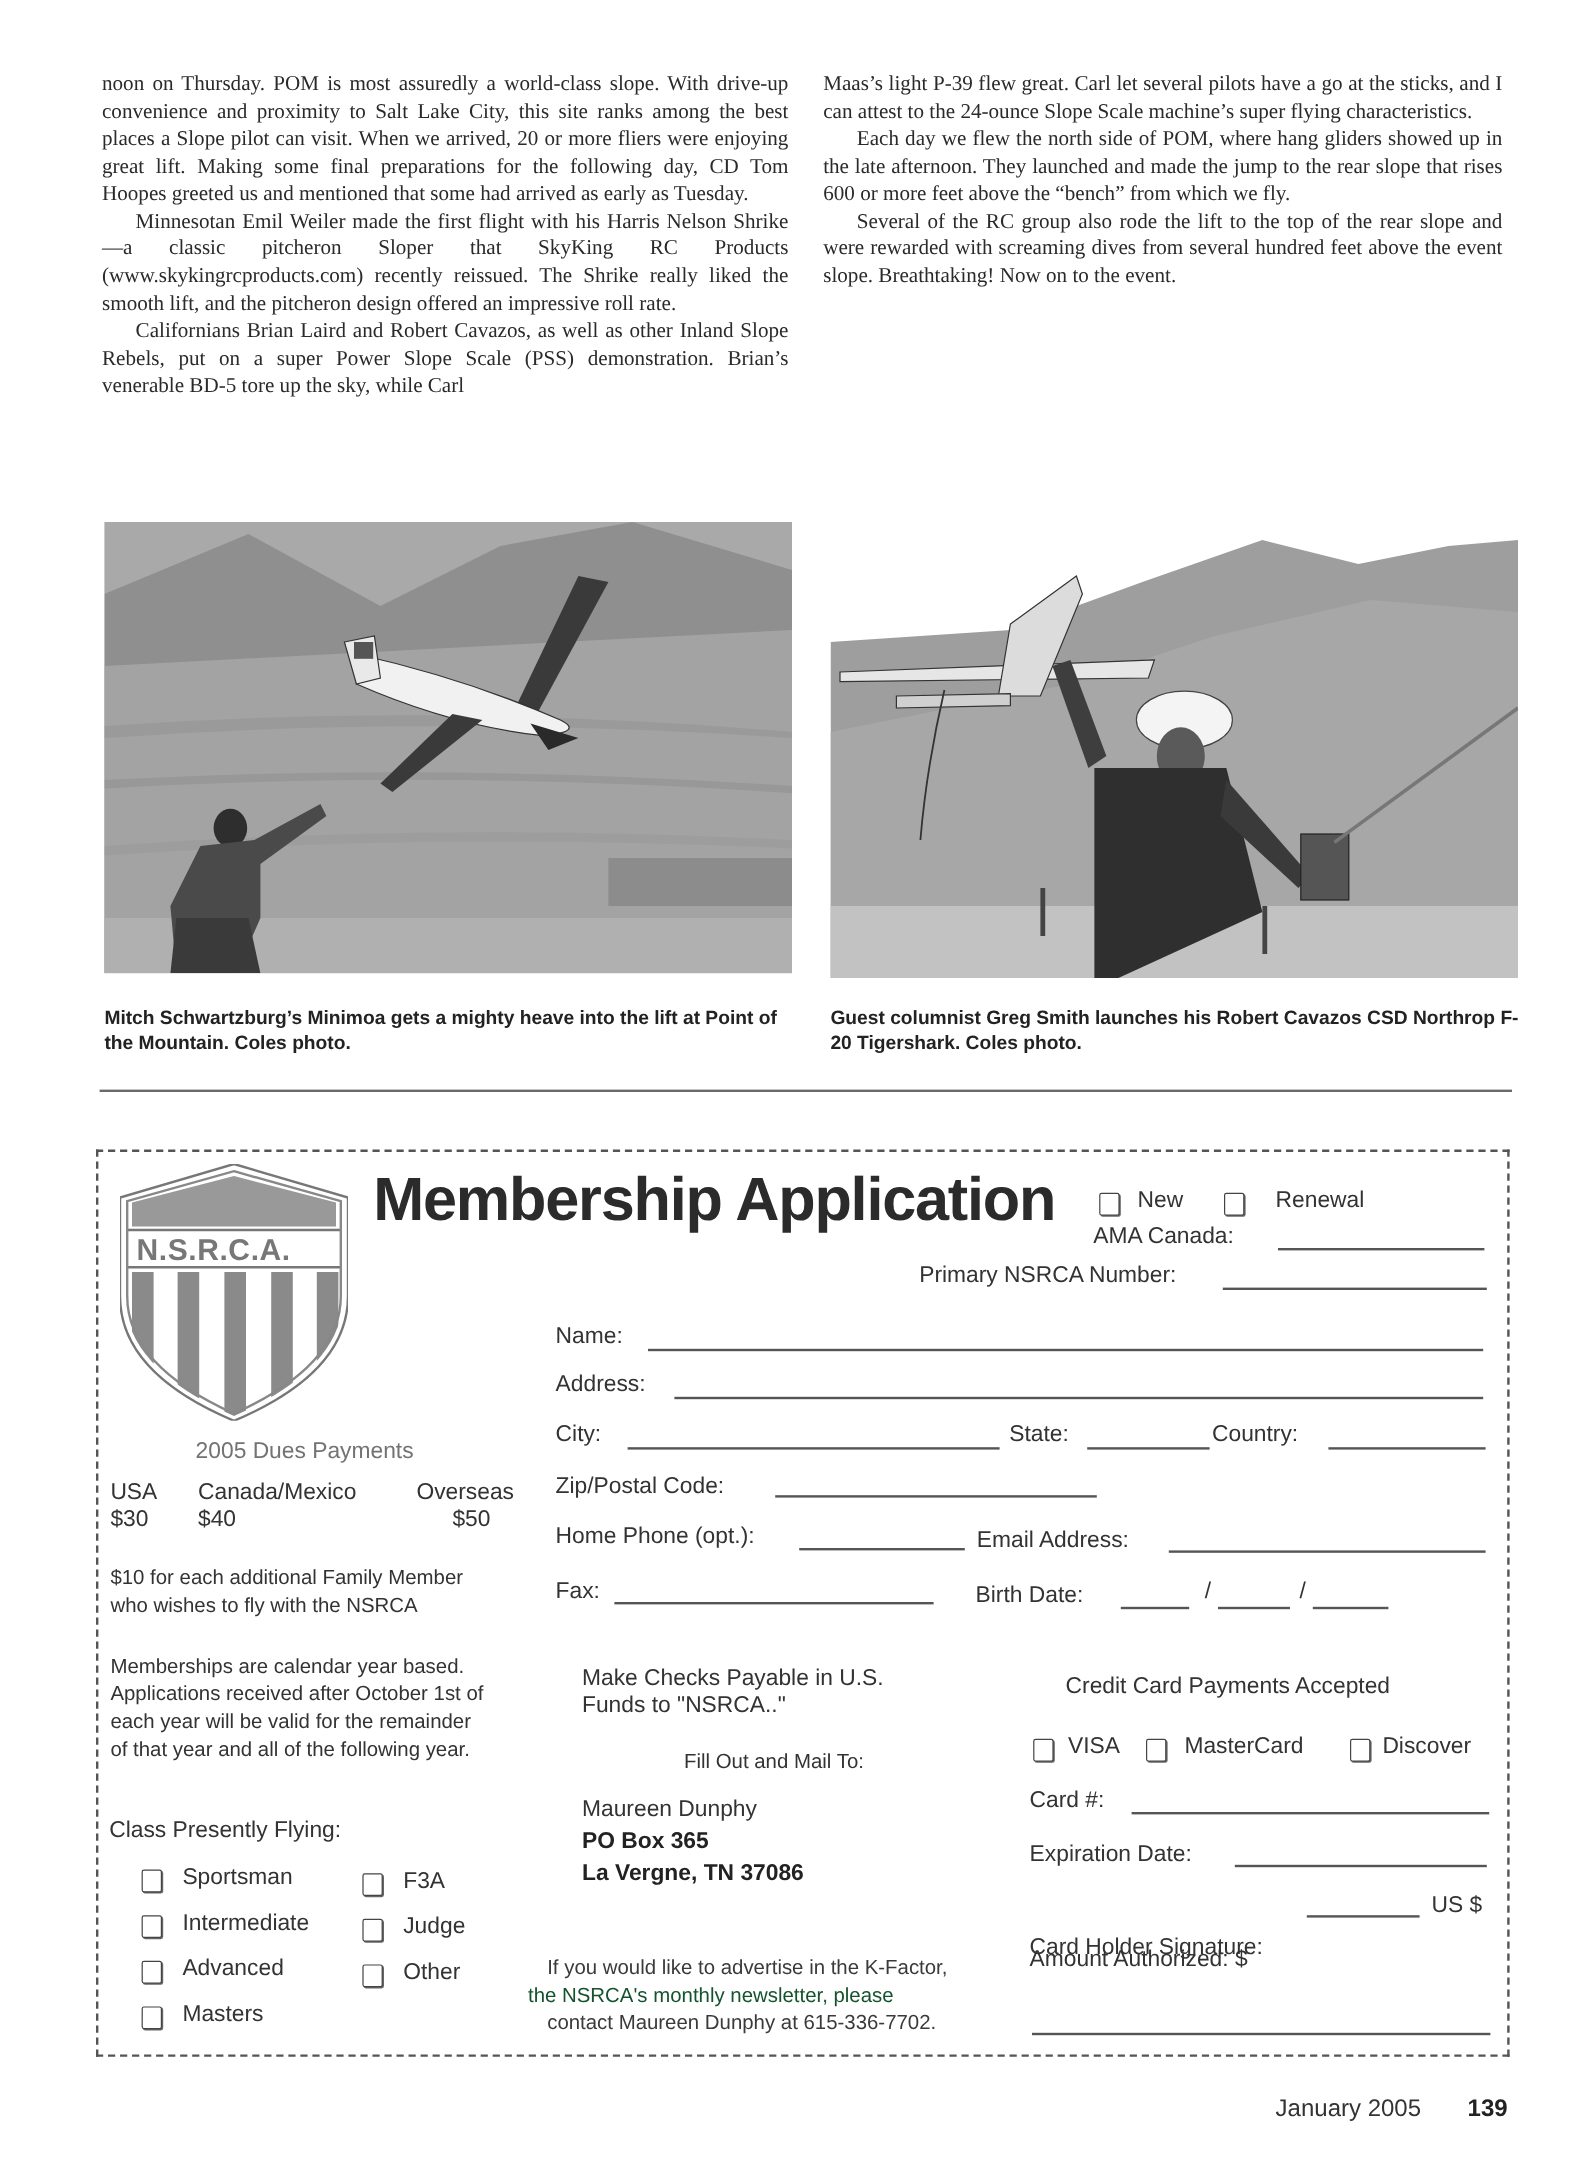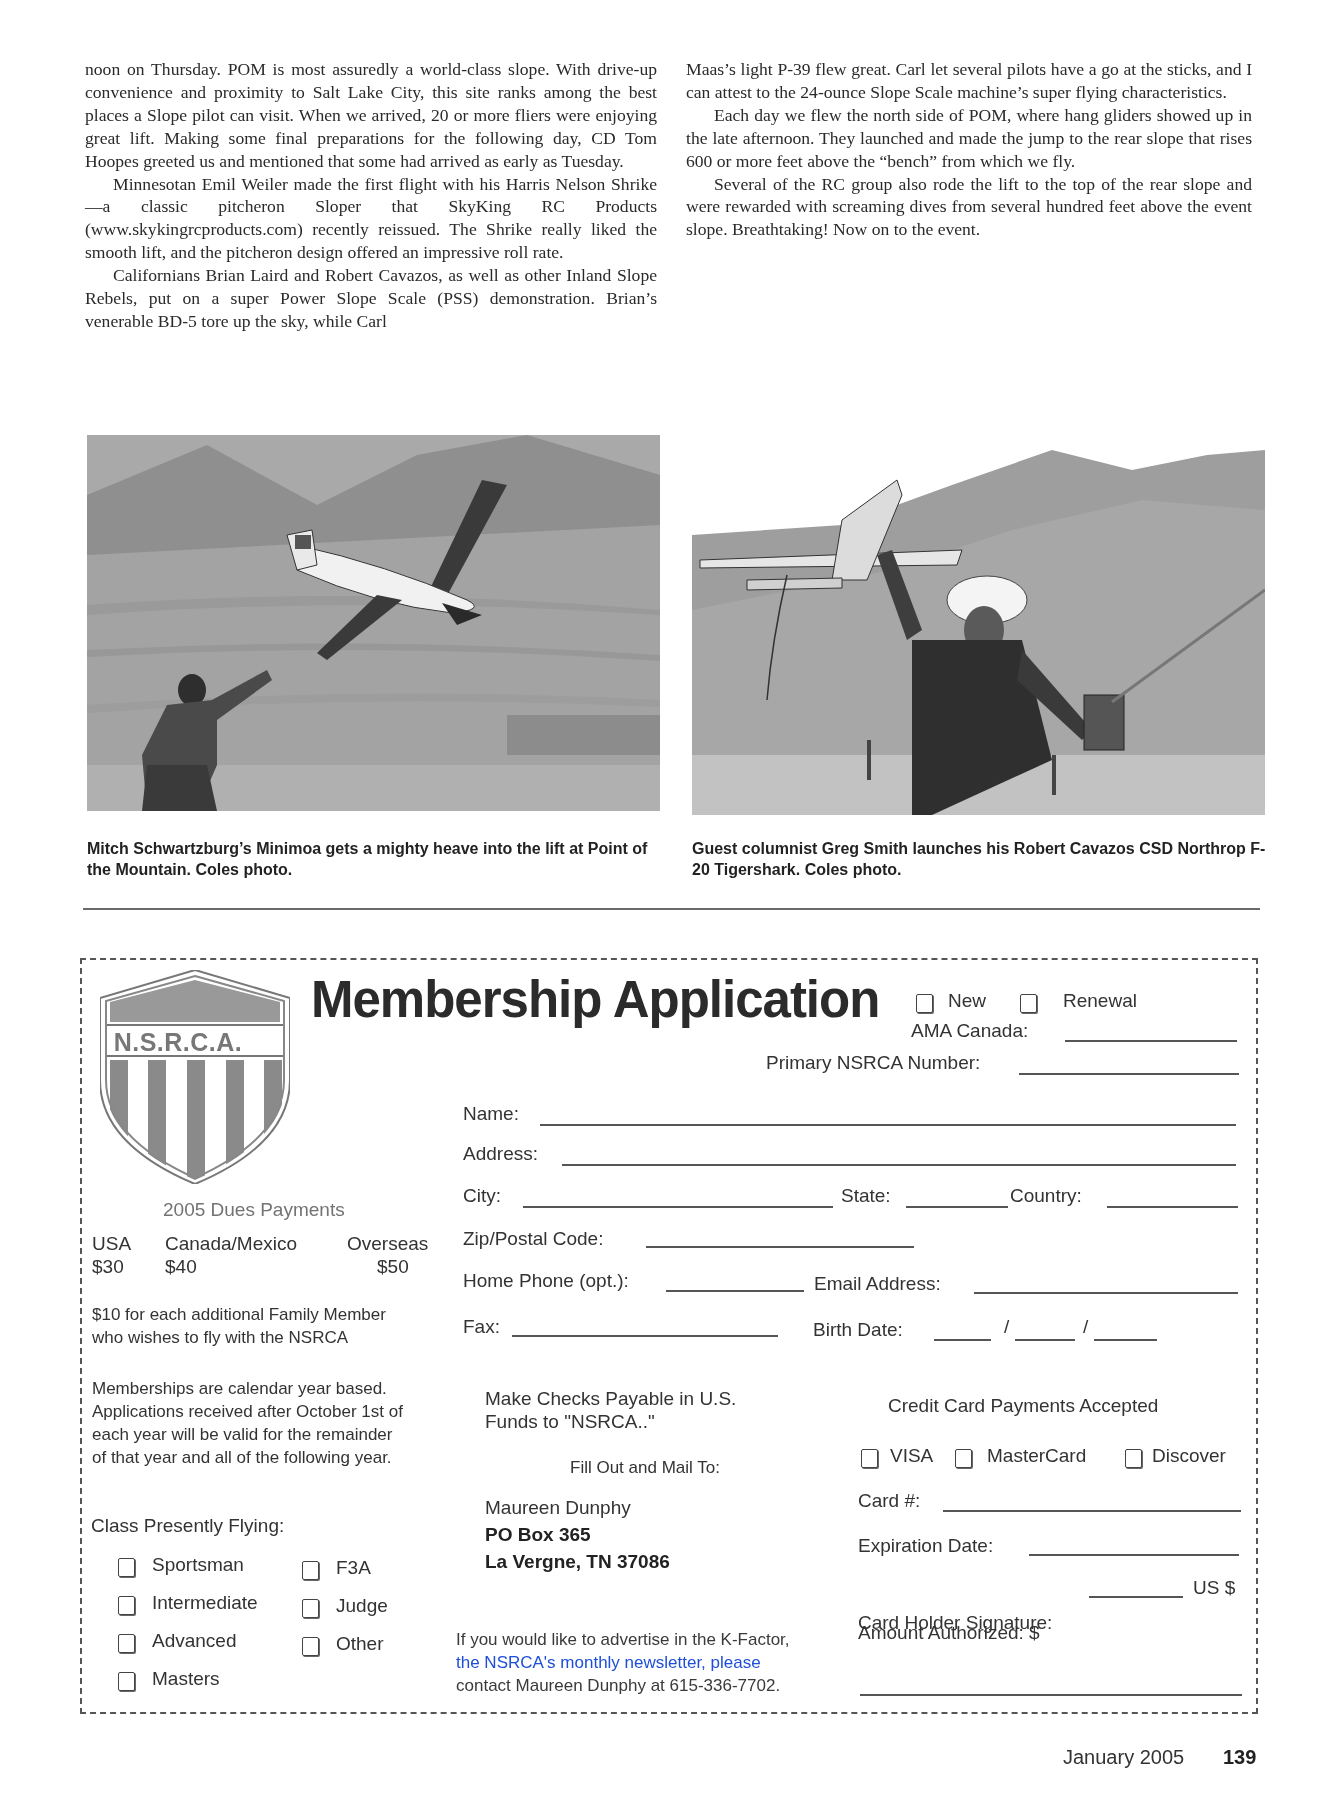--- a/index.html
+++ b/index.html
@@ -201,21 +201,21 @@
 <div class="ftext sans" style="left:336px; top:1633px;">Other</div>
 
 <div class="ftext sans" style="left:485px; top:1388px;">Make Checks Payable in U.S.</div>
 <div class="ftext sans" style="left:485px; top:1411px;">Funds to "NSRCA.."</div>
 <div class="ftext sans small" style="left:570px; top:1456px;">Fill Out and Mail To:</div>
 <div class="ftext sans" style="left:485px; top:1497px;">Maureen Dunphy</div>
 <div class="ftext sans" style="left:485px; top:1524px; font-weight:bold; color:#222;">PO Box 365</div>
 <div class="ftext sans" style="left:485px; top:1551px; font-weight:bold; color:#222;">La Vergne, TN 37086</div>
 
 <div class="ftext sans small" style="left:456px; top:1628px; color:#3a3a3a;">If you would like to advertise in the K-Factor,</div>
-<div class="ftext sans small" style="left:456px; top:1651px; color:#1d4ed8;">the NSRCA's monthly newsletter, please</div>
+<div class="ftext sans small" style="left:440px; top:1651px; color:#14532d;">the NSRCA's monthly newsletter, please</div>
 <div class="ftext sans small" style="left:456px; top:1674px; color:#3a3a3a;">contact Maureen Dunphy at 615-336-7702.</div>
 
 <div class="ftext sans" style="left:872px; top:1395px;margin-left:16px;">Credit Card Payments Accepted</div>
 <div class="cb" style="left:861px; top:1449px;"></div>
 <div class="ftext sans" style="left:890px; top:1445px;">VISA</div>
 <div class="cb" style="left:955px; top:1449px;"></div>
 <div class="ftext sans" style="left:987px; top:1445px;">MasterCard</div>
 <div class="cb" style="left:1125px; top:1449px;"></div>
 <div class="ftext sans" style="left:1152px; top:1445px;">Discover</div>
 

